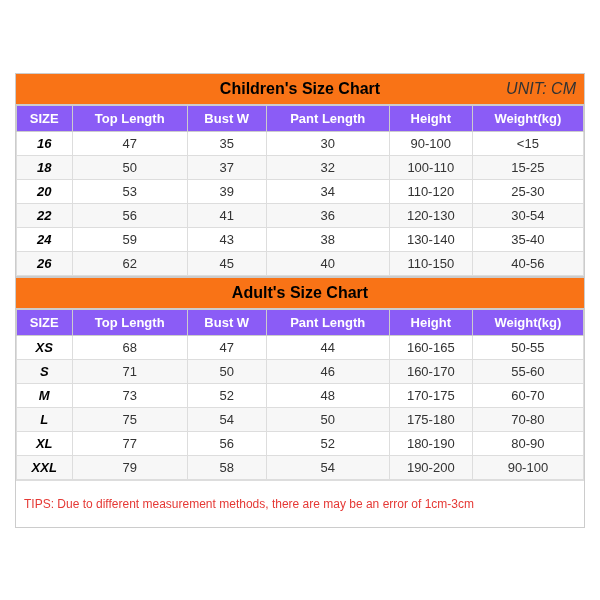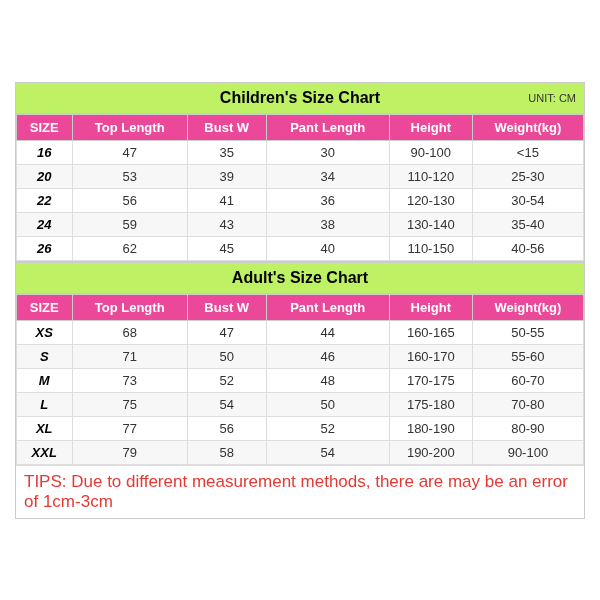--- a/index.html
+++ b/index.html
@@ -12,45 +12,46 @@
       align-items: center;
       width: 600px;
       height: 600px;
     }
     .chart-container {
       width: 570px;
       border: 1px solid #ccc;
       background: #fff;
     }
     .section-title-row {
-      background: #bef264;
+      background: #f97316;
       text-align: center;
       padding: 6px 4px;
       position: relative;
       border-bottom: 1px solid #ccc;
     }
     .section-title-row h2 {
       font-size: 16px;
       font-weight: bold;
       color: #000;
     }
     .unit-label {
       position: absolute;
       right: 8px;
       top: 50%;
       transform: translateY(-50%);
-      font-size: 11px;
+      font-size: 16px;
       color: #333;
+      font-style: italic;
     }
     table {
       width: 100%;
       border-collapse: collapse;
     }
     thead tr th {
-      background: #ec4899;
+      background: #8b5cf6;
       color: #fff;
       font-weight: bold;
       padding: 5px 4px;
       text-align: center;
       border: 1px solid #ccc;
       font-size: 13px;
     }
     tbody tr td {
       text-align: center;
       padding: 4px 4px;
@@ -63,22 +64,22 @@
     .size-col {
       font-weight: bold;
       color: #000;
       font-style: italic;
     }
     .adult-section {
       border-top: 2px solid #ccc;
       text-align: center;
     }
     .tips-row {
-      padding: 6px 8px;
-      font-size: 17px;
+      padding: 16px 8px;
+      font-size: 12px;
       color: #e53935;
       border-top: 1px solid #ddd;
     }
   </style>
 </head>
 <body>
 
 <div class="chart-container">
 
   <div class="section-title-row">
@@ -100,20 +101,28 @@
     <tbody id="children-tbody">
     <tr>
           <td class="size-col">16</td>
           <td>47</td>
           <td>35</td>
           <td>30</td>
           <td>90-100</td>
           <td>&lt;15</td>
         </tr>
         <tr>
+          <td class="size-col">18</td>
+          <td>50</td>
+          <td>37</td>
+          <td>32</td>
+          <td>100-110</td>
+          <td>15-25</td>
+        </tr>
+        <tr>
           <td class="size-col">20</td>
           <td>53</td>
           <td>39</td>
           <td>34</td>
           <td>110-120</td>
           <td>25-30</td>
         </tr>
         <tr>
           <td class="size-col">22</td>
           <td>56</td>

